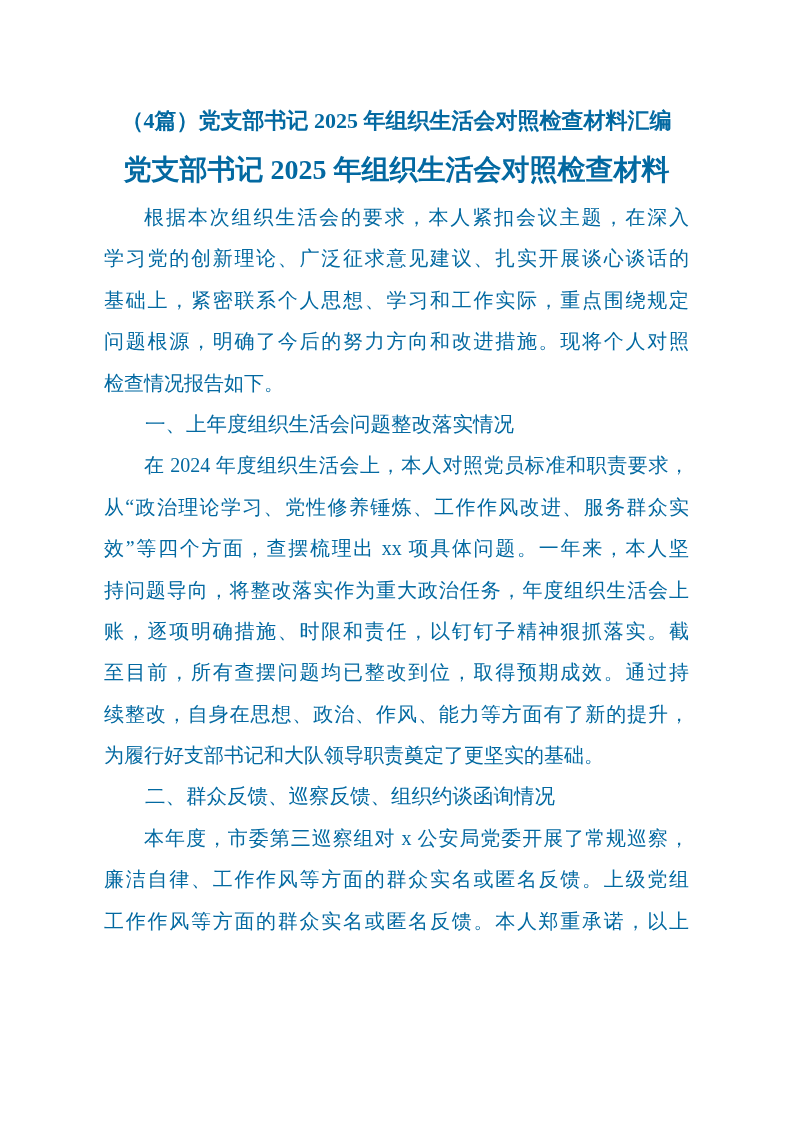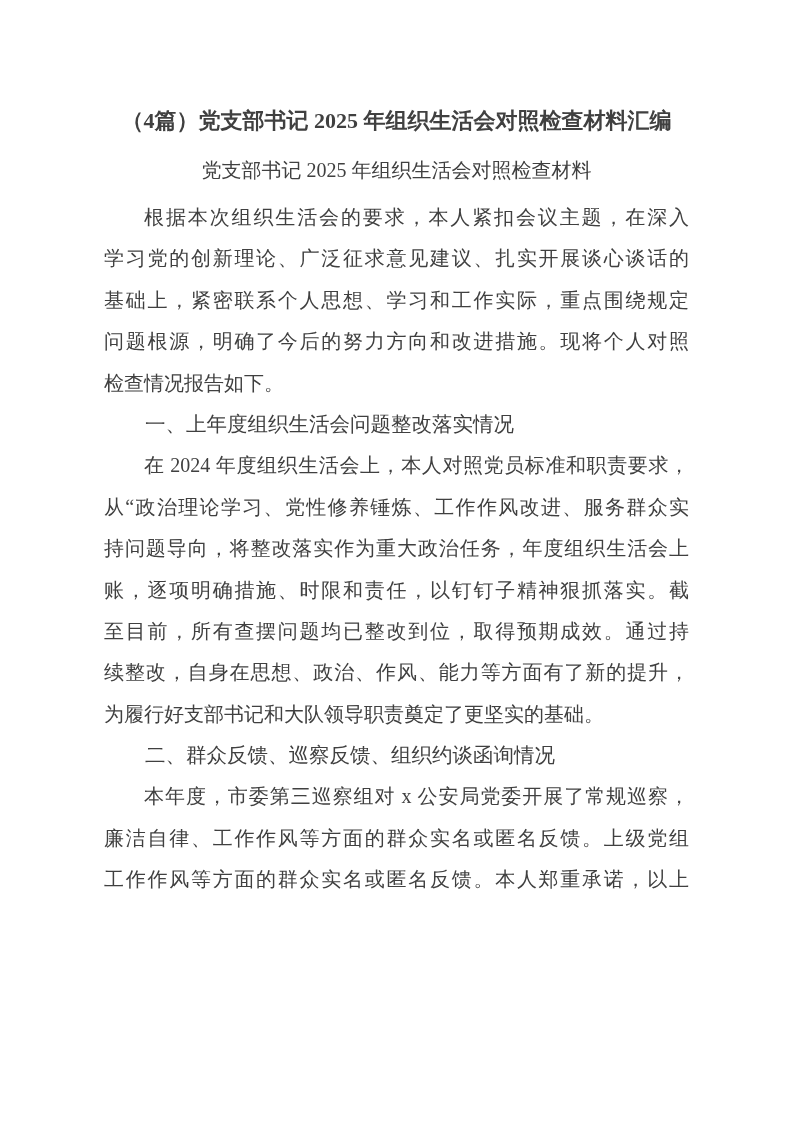--- a/index.html
+++ b/index.html
@@ -7,40 +7,40 @@
     padding: 0;
     background: #ffffff;
   }
   .page {
     position: relative;
     width: 793px;
     height: 1122px;
     background: #ffffff;
     overflow: hidden;
     font-family: "Liberation Serif", "DejaVu Serif", serif;
-    color: #404040;
+    color: #0369a1;
   }
   .content {
     position: absolute;
     left: 104px;
     top: 97px;
     width: 585px;
   }
   .doc-title {
     margin: 0;
     font-size: 22px;
     font-weight: bold;
     line-height: 48px;
     text-align: center;
     white-space: nowrap;
   }
   .doc-subtitle {
     margin: 2px 0 0 0;
-    font-size: 20px;
-    font-weight: normal;
+    font-size: 28px;
+    font-weight: bold;
     line-height: 46px;
     text-align: center;
     white-space: nowrap;
   }
   .blocks {
     margin-top: 4px;
   }
   .line {
     font-size: 20px;
     line-height: 41.4px;
@@ -80,20 +80,21 @@
           <div class="line indent">根据本次组织生活会的要求，本人紧扣会议主题，在深入</div>
           <div class="line">学习党的创新理论、广泛征求意见建议、扎实开展谈心谈话的</div>
           <div class="line">基础上，紧密联系个人思想、学习和工作实际，重点围绕规定</div>
           <div class="line">问题根源，明确了今后的努力方向和改进措施。现将个人对照</div>
           <div class="line para-end">检查情况报告如下。</div>
         </div>
         <div class="heading">一、上年度组织生活会问题整改落实情况</div>
         <div>
           <div class="line indent">在 2024 年度组织生活会上，本人对照党员标准和职责要求，</div>
           <div class="line">从“政治理论学习、党性修养锤炼、工作作风改进、服务群众实</div>
+          <div class="line">效”等四个方面，查摆梳理出 xx 项具体问题。一年来，本人坚</div>
           <div class="line">持问题导向，将整改落实作为重大政治任务，年度组织生活会上</div>
           <div class="line">账，逐项明确措施、时限和责任，以钉钉子精神狠抓落实。截</div>
           <div class="line">至目前，所有查摆问题均已整改到位，取得预期成效。通过持</div>
           <div class="line">续整改，自身在思想、政治、作风、能力等方面有了新的提升，</div>
           <div class="line para-end">为履行好支部书记和大队领导职责奠定了更坚实的基础。</div>
         </div>
         <div class="heading">二、群众反馈、巡察反馈、组织约谈函询情况</div>
         <div>
           <div class="line indent">本年度，市委第三巡察组对 x 公安局党委开展了常规巡察，</div>
           <div class="line">廉洁自律、工作作风等方面的群众实名或匿名反馈。上级党组</div>

